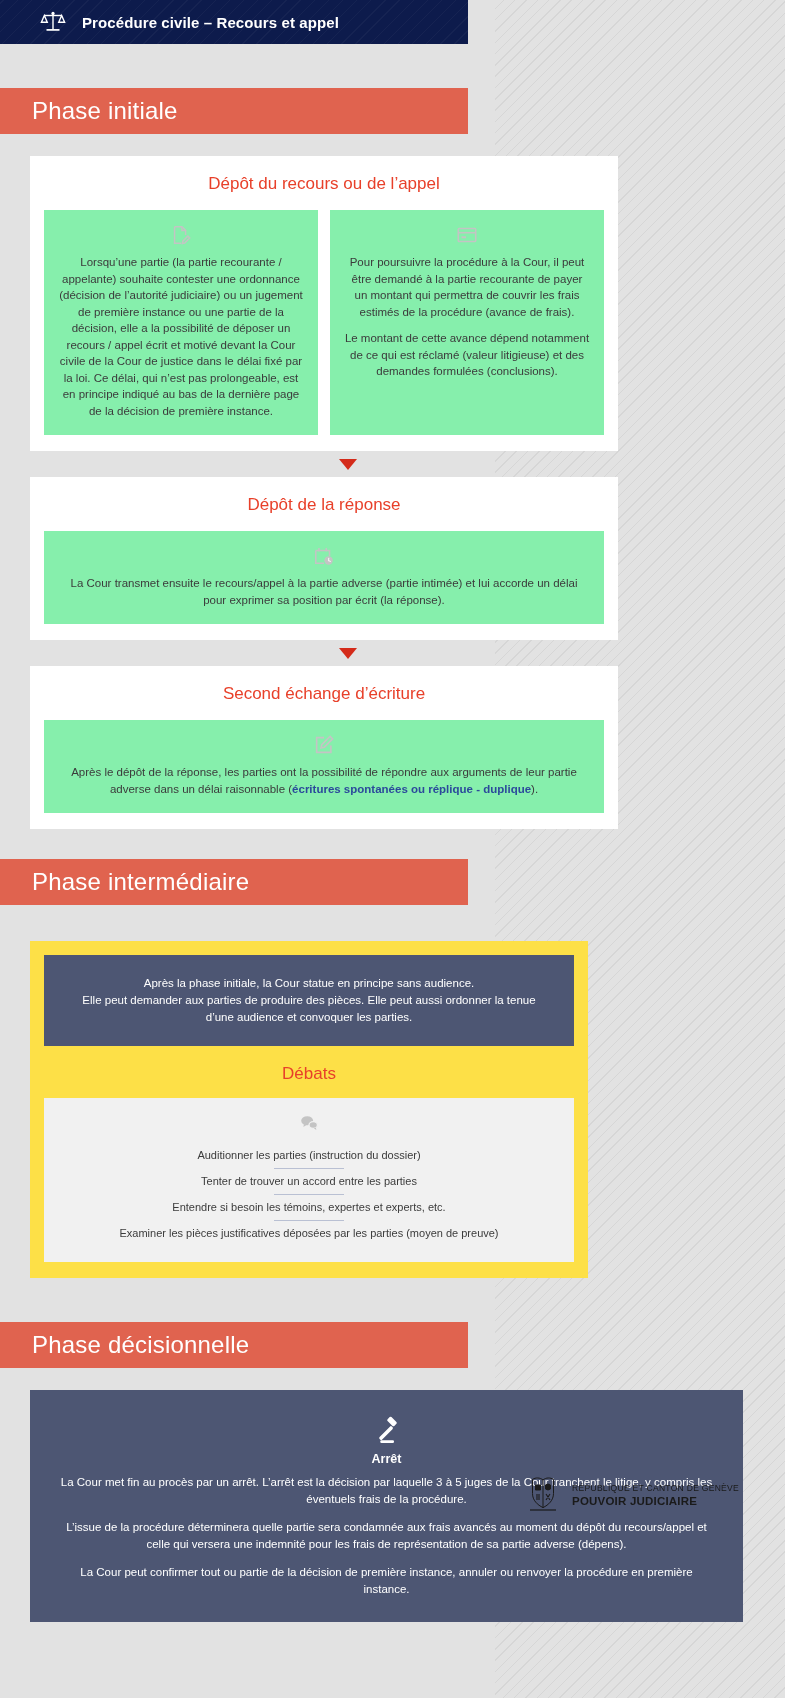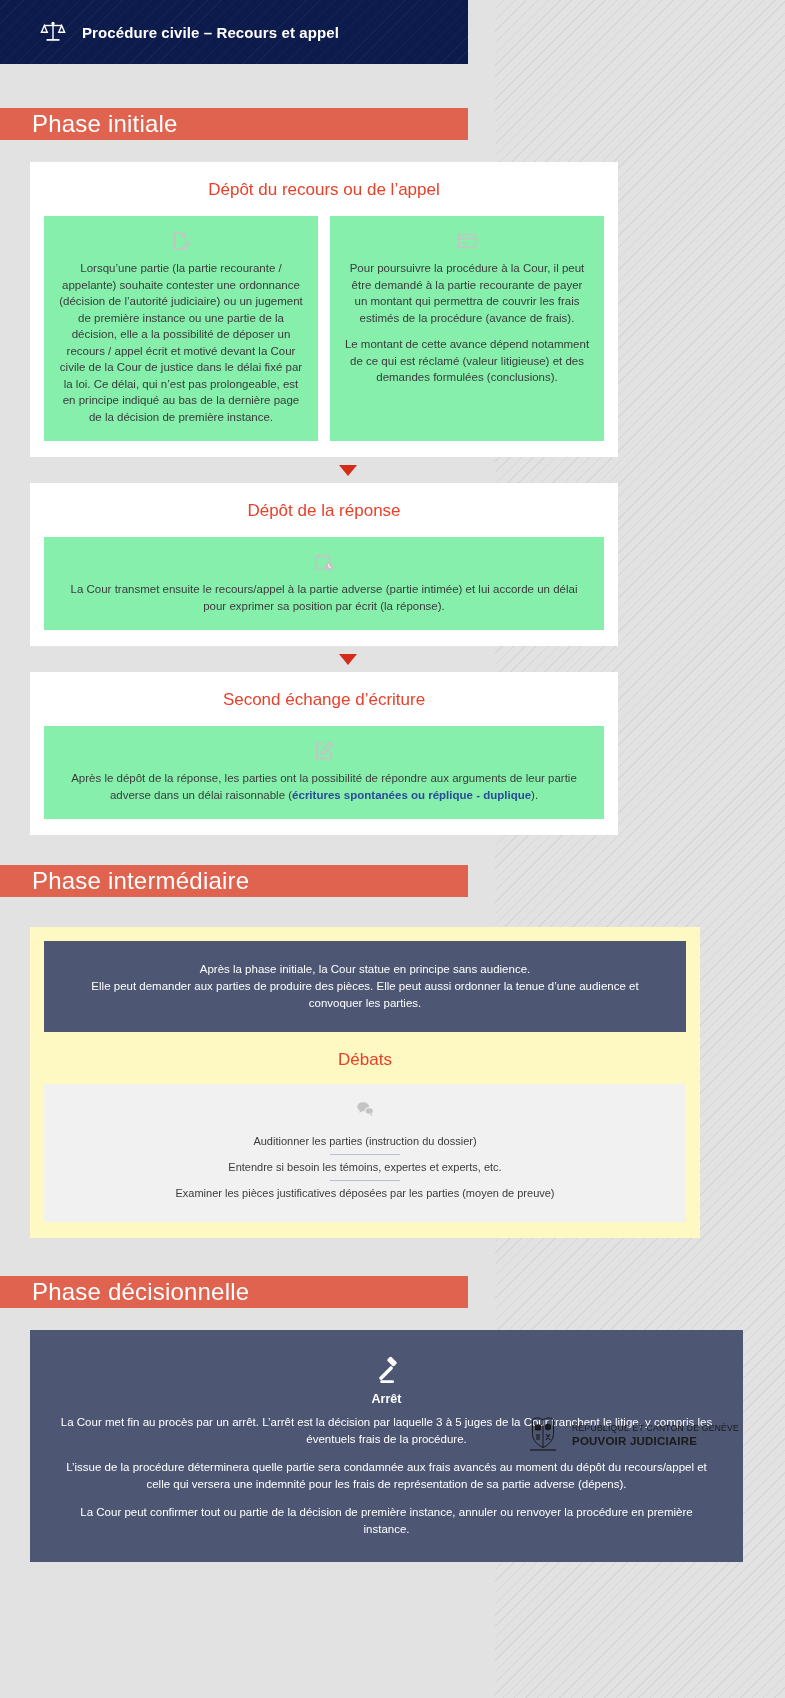--- a/index.html
+++ b/index.html
@@ -29,21 +29,21 @@
       #d6d6d6 7px, #d6d6d6 8px
     );
     z-index: 0;
   }
 
   .page { position: relative; z-index: 2; }
 
   
   .header {
     width: 468px;
-    height: 64px;
+    height: 44px;
     background: #0d1b4c;
     display: flex;
     align-items: center;
     padding-left: 40px;
     position: relative;
     overflow: hidden;
   }
   .header::after {
     content: "";
     position: absolute;
@@ -61,21 +61,21 @@
     font-size: 15px;
     font-weight: bold;
     margin-left: 16px;
     letter-spacing: .1px;
     position: relative; z-index: 1;
   }
 
   
   .phase-banner {
     width: 468px;
-    height: 32px;
+    height: 46px;
     background: #e0634f;
     display: flex;
     align-items: center;
     padding-left: 32px;
     color: #fff;
     font-size: 24px;
     font-weight: 300;
     letter-spacing: .2px;
   }
 
@@ -134,23 +134,23 @@
   .navy {
     background: #4d5673;
     color: #fff;
     text-align: center;
     padding: 20px 26px;
   }
   .navy p { font-size: 11.5px; line-height: 17px; }
   .navy p + p { margin-top: 11px; }
 
   .card-dark {
-    background: #fef9c3;
-    margin: 8px 30px;
-    width: 670px;
+    background: #fde047;
+    margin: 14px 30px;
+    width: 558px;
     padding: 14px 14px 16px 14px;
   }
 
   
   .debats-list { background: #f1f1f1; padding: 14px 10px 16px 10px; text-align: center; }
   .debats-list .line {
     font-size: 11px;
     line-height: 16px;
     color: #3b3b3b;
     padding: 5px 0;
@@ -302,20 +302,21 @@
     <div class="debats-list">
       <svg class="panel-icon" viewBox="0 0 24 24">
         <g fill="#c4c4c4">
           <ellipse cx="10" cy="9.5" rx="6.5" ry="5"></ellipse>
           <path d="M6.5 13 l-.6 3.4 3.4-2.3 Z"></path>
           <ellipse cx="16.6" cy="14.2" rx="4.6" ry="3.6" stroke="#f1f1f1" stroke-width="1.4"></ellipse>
           <path d="M19.4 17 l.6 2.6 -2.6-1.8 Z"></path>
         </g>
       </svg>
       <span class="line sep">Auditionner les parties (instruction du dossier)</span>
+      <span class="line sep">Tenter de trouver un accord entre les parties</span>
       <span class="line sep">Entendre si besoin les témoins, expertes et experts, etc.</span>
       <span class="line">Examiner les pièces justificatives déposées par les parties (moyen de preuve)</span>
     </div>
   </div>
 
   <div style="height:30px"></div>
   <div class="phase-banner">Phase décisionnelle</div>
 
   <div style="height:22px"></div>
   <div class="arret-block">

